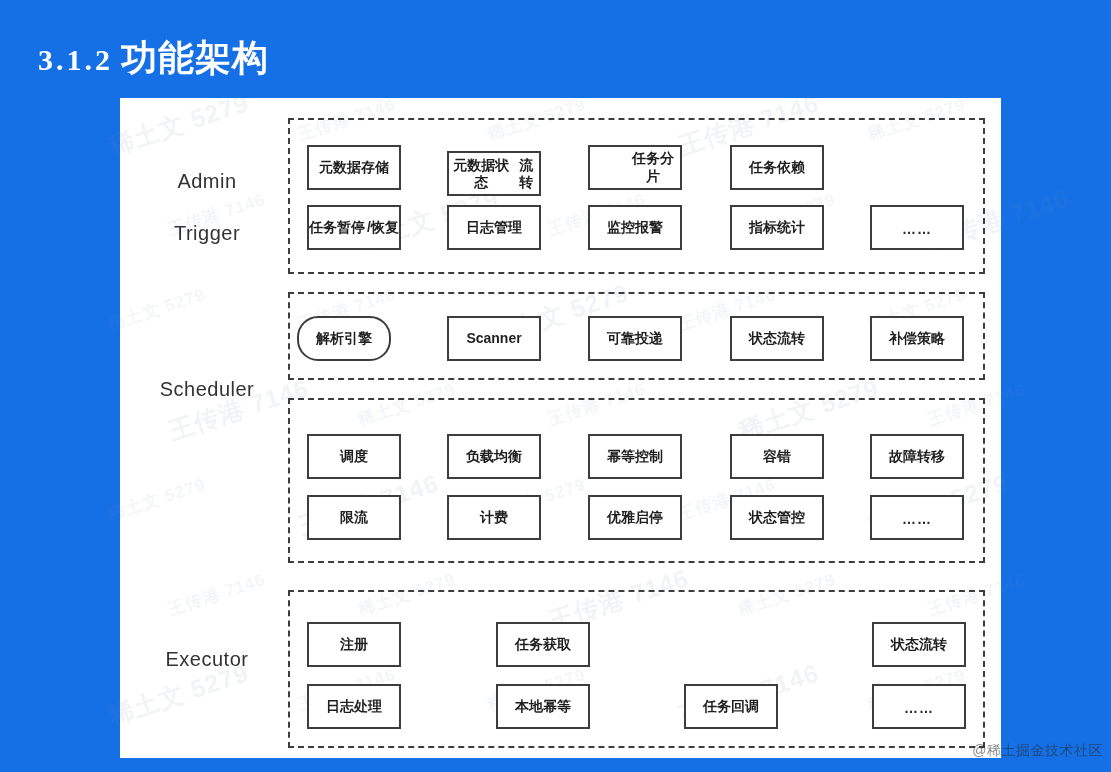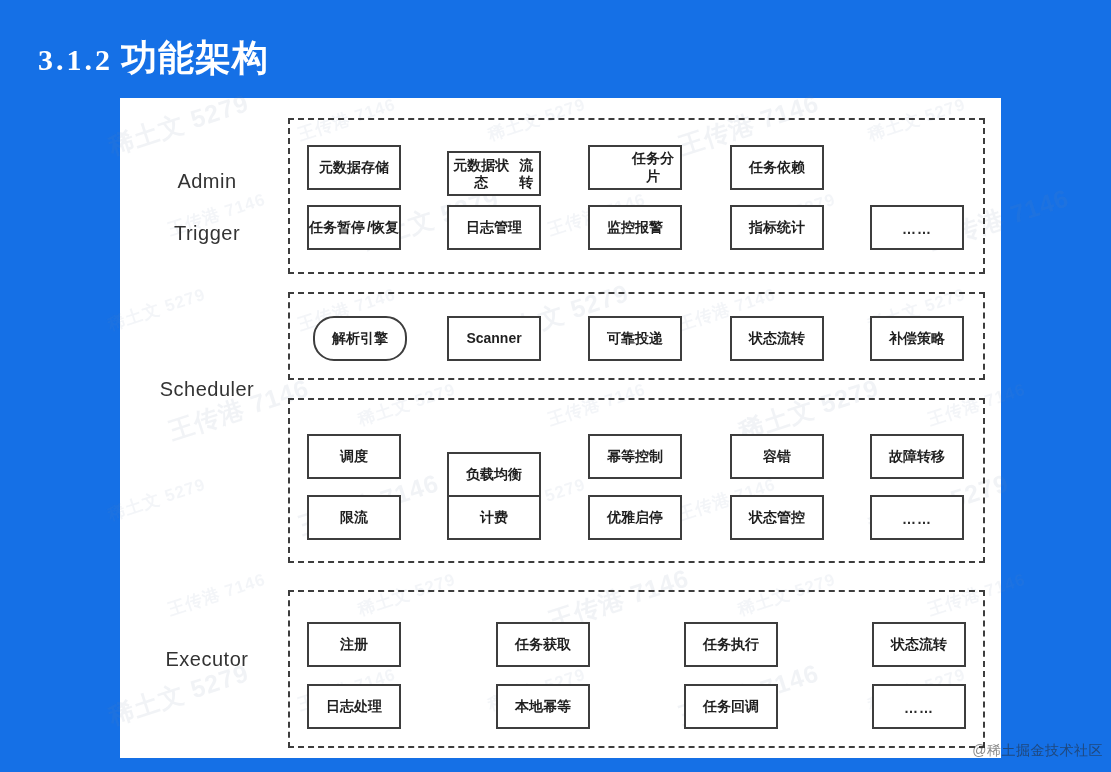--- a/index.html
+++ b/index.html
@@ -200,21 +200,21 @@
             <span>指标统计</span>
           </div>
           <div class="cell ellipsis" style="left: 580px; top: 85px;">
             <span>……</span>
           </div>
         </div>
       </div>
       <div class="arch-row" style="top: 0px;">
         <div class="row-label" style="top: 124px;">Trigger</div>
         <div class="dashed-box" style="top: 194px; height: 88px;">
-          <div class="cell" style="left: 23px; top: 22px; border-radius: 21px;">
+          <div class="cell" style="left: 7px; top: 22px; border-radius: 21px;">
             <span>解析引擎</span>
           </div>
           <div class="cell" style="left: 157px; top: 22px;">
             <span>Scanner</span>
           </div>
           <div class="cell" style="left: 298px; top: 22px;">
             <span>可靠投递</span>
           </div>
           <div class="cell" style="left: 440px; top: 22px;">
             <span>状态流转</span>
@@ -223,21 +223,21 @@
             <span>补偿策略</span>
           </div>
         </div>
       </div>
       <div class="arch-row" style="top: 0px;">
         <div class="row-label" style="top: 280px;">Scheduler</div>
         <div class="dashed-box" style="top: 300px; height: 165px;">
           <div class="cell" style="left: 17px; top: 34px;">
             <span>调度</span>
           </div>
-          <div class="cell" style="left: 157px; top: 34px; margin-top: 18px;">
+          <div class="cell" style="left: 157px; top: 34px;">
             <span>负载均衡</span>
           </div>
           <div class="cell" style="left: 298px; top: 34px;">
             <span>幂等控制</span>
           </div>
           <div class="cell" style="left: 440px; top: 34px;">
             <span>容错</span>
           </div>
           <div class="cell" style="left: 580px; top: 34px;">
             <span>故障转移</span>
@@ -261,23 +261,20 @@
       </div>
       <div class="arch-row" style="top: 0px;">
         <div class="row-label" style="top: 550px;">Executor</div>
         <div class="dashed-box" style="top: 492px; height: 158px;">
           <div class="cell" style="left: 17px; top: 30px;">
             <span>注册</span>
           </div>
           <div class="cell" style="left: 206px; top: 30px;">
             <span>任务获取</span>
           </div>
-          <div class="cell" style="left: 394px; top: 30px;">
-            <span>任务执行</span>
-          </div>
           <div class="cell" style="left: 582px; top: 30px;">
             <span>状态流转</span>
           </div>
           <div class="cell" style="left: 17px; top: 92px;">
             <span>日志处理</span>
           </div>
           <div class="cell" style="left: 206px; top: 92px;">
             <span>本地幂等</span>
           </div>
           <div class="cell" style="left: 394px; top: 92px;">

